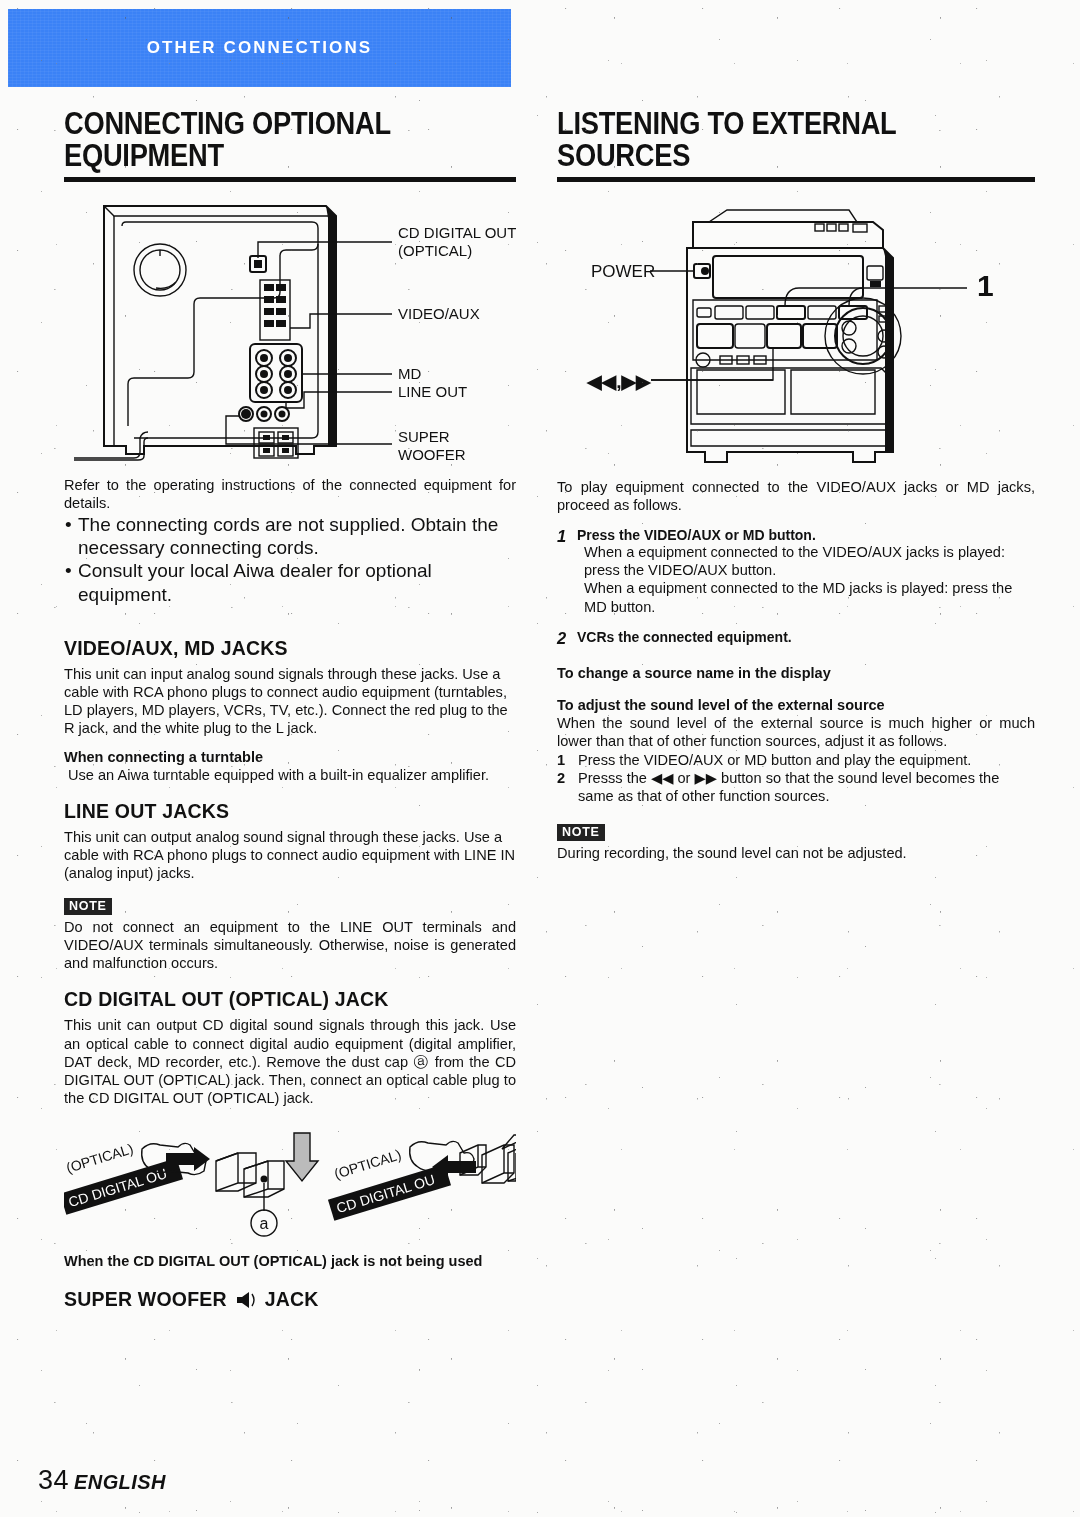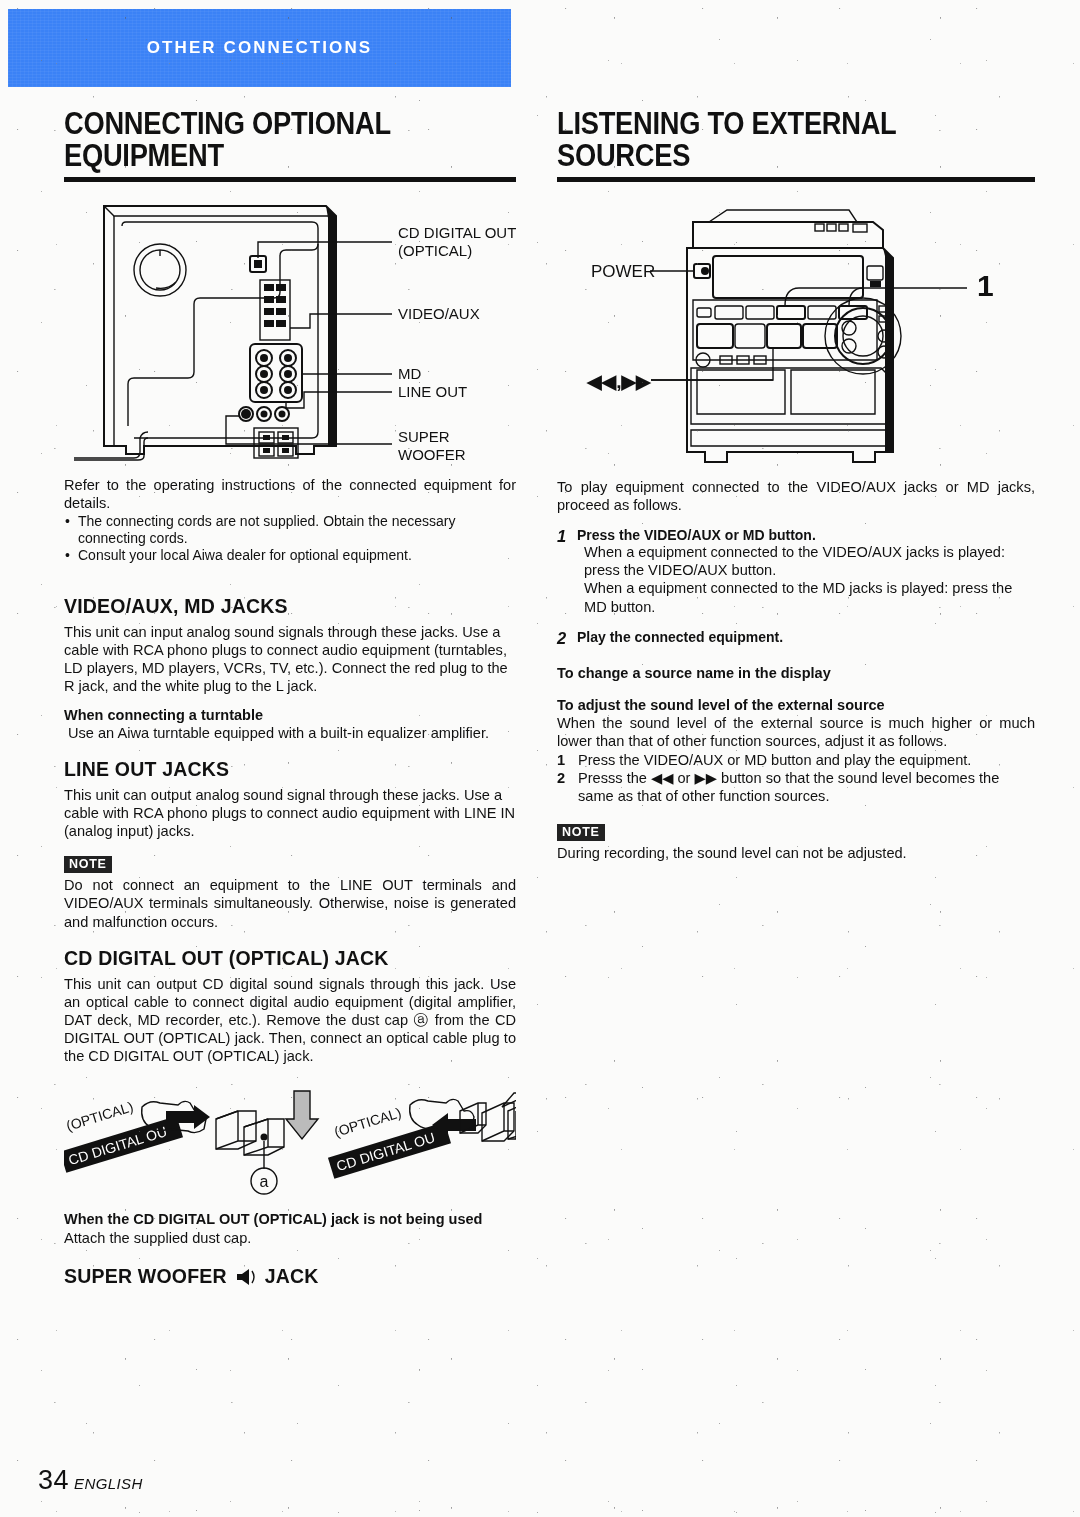--- a/index.html
+++ b/index.html
@@ -60,21 +60,21 @@
   .rule{height:5px;background:#111;margin-top:5px;}
 
   h2.sub{
     font-size:19.5px;font-weight:bold;margin:0 0 5px 0;letter-spacing:.2px;
   }
   h3.bold{font-size:14.5px;font-weight:bold;margin:0 0 1px 0;}
   p{font-size:14.6px;line-height:1.235;margin:0 0 0 0;text-align:justify;}
   p.nj{text-align:left;}
   .bullets{margin:0;padding:0;list-style:none;}
   .bullets li{
-    font-size:14px;line-height:1.235;padding-left:14px;position:relative;
+    font-size:19px;line-height:1.235;padding-left:14px;position:relative;
   }
   .bullets li:before{content:"\2022";position:absolute;left:1px;top:0;}
 
   .note-badge{
     display:inline-block;background:#222;color:#fff;
     font-size:12.5px;font-weight:bold;letter-spacing:.7px;
     padding:1px 5px 2px 5px;
   }
   .note-badge:after{
     content:"";position:absolute;
@@ -91,21 +91,21 @@
   b{font-weight:normal;}
 
   .num-list{margin:0;padding:0;list-style:none;}
   .num-list li{display:flex;font-size:14.6px;line-height:1.235;}
   .num-list li .n{width:21px;flex:none;font-weight:bold;}
 
   .page-num{
     position:absolute;left:38px;top:1465px;z-index:6;
   }
   .page-num .pn{font-size:27px;letter-spacing:.5px;}
-  .page-num .lang{font-size:15px;font-weight:normal;font-style:italic;letter-spacing:.4px;margin-left:5px;}
+  .page-num .lang{font-size:20px;font-weight:bold;font-style:italic;letter-spacing:.4px;margin-left:5px;}
 
   svg{display:block;}
   .ink{fill:none;stroke:#111;stroke-width:2;}
   .ink-thin{fill:none;stroke:#111;stroke-width:1.4;}
   .ink-f{fill:#111;}
   .lbl{font-family:"Liberation Sans",sans-serif;font-size:15px;fill:#111;}
 </style>
 </head>
 <body>
 
@@ -270,21 +270,20 @@
         <rect class="ink-thin" x="186" y="20" width="24" height="16" rx="2"></rect>
         <path class="ink-thin" d="M180 26 L180 54 M188 24 L188 54"></path>
 
         <path class="ink-thin" d="M224 34 Q242 38 252 52 L262 66"></path>
         <path class="ink-thin" d="M224 42 Q238 46 248 58 L258 72"></path>
       </g>
     </svg>
   </div>
 
   <h3 class="bold" style="margin-top:4px;line-height:1.22;">When the CD DIGITAL OUT (OPTICAL) jack is not being used</h3>
-  <p class="nj">Attach the supplied dust cap.</p>
 
   <h2 class="sub" style="margin-top:18px;display:flex;align-items:center;gap:8px;">
     <span>SUPER WOOFER</span>
     <span style="display:inline-block;">
       <svg width="22" height="18" viewBox="0 0 22 18">
           <path class="ink-f" d="M2 6 H7 L14 1 V17 L7 12 H2 Z"></path>
           <path class="ink-thin" d="M17 3 Q21 9 17 15"></path>
         </svg>
     </span>
     <span>JACK</span>
@@ -378,21 +377,21 @@
           <b>When a equipment connected to the VIDEO/AUX jacks is played:</b><span> press the VIDEO/AUX button.</span>
         </div>
         <div class="step-detail">
           <b>When a equipment connected to the MD jacks is played:</b><span> press the MD button.</span>
         </div>
       </div>
     </div>
     <div class="step" style="margin-top:13px;">
       <div class="step-num">2</div>
       <div class="step-body">
-        <div class="step-title">Play the connected equipment.</div>
+        <div class="step-title">VCRs the connected equipment.</div>
       </div>
     </div>
   </div>
 
   <h3 class="bold" style="margin-top:17px;">To change a source name in the display</h3>
 
   <h3 class="bold" style="margin-top:16px;">To adjust the sound level of the external source</h3>
   <p>When the sound level of the external source is much higher or much lower than that of other function sources, adjust it as follows.</p>
   <ul class="num-list" style="margin-top:1px;">
     <li>

